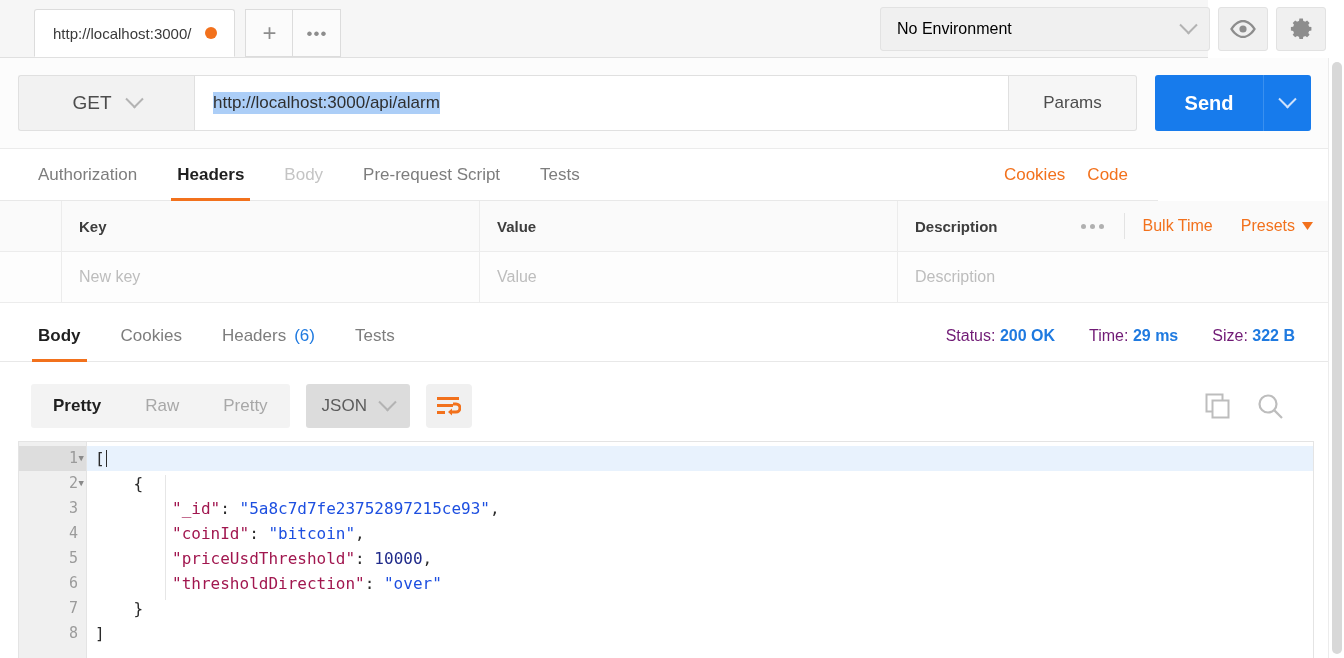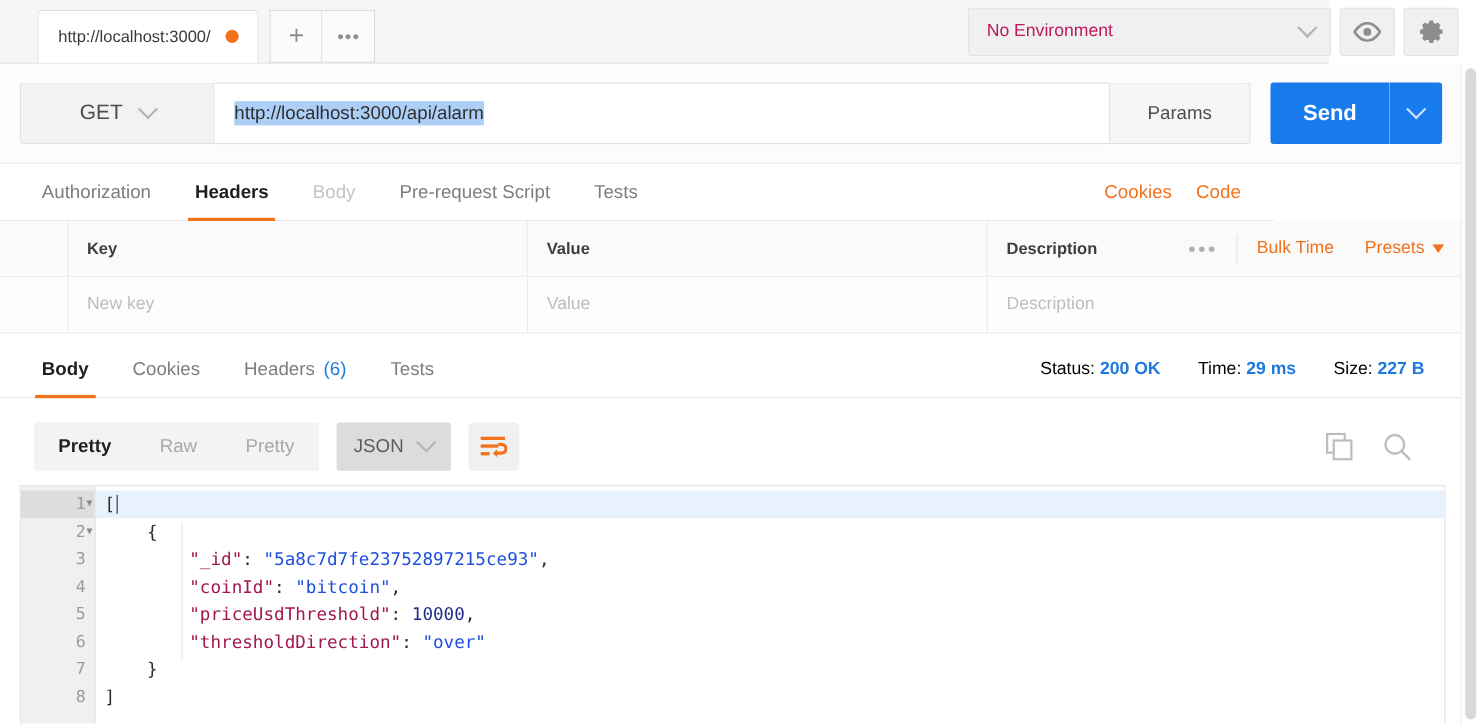--- a/index.html
+++ b/index.html
@@ -44,21 +44,21 @@
 
   
   .env-zone {
     position: absolute; right: 18px; top: 0; height: 58px;
     display: flex; align-items: center; gap: 8px;
   }
   .env-select {
     width: 330px; height: 44px; background: #f0f0f0;
     border: 1px solid #e2e2e2; border-radius: 3px;
     display: flex; align-items: center; justify-content: space-between;
-    padding: 0 14px 0 16px; font-size: 16px; color: #be185d;
+    padding: 0 14px 0 16px; font-size: 16px; color: #000000;
   }
   .env-box {
     width: 50px; height: 44px; background: #f0f0f0; border: 1px solid #e2e2e2;
     border-radius: 3px; display: flex; align-items: center; justify-content: center;
   }
   .chev { width: 13px; height: 13px; border-right: 2px solid #b3b3b3; border-bottom: 2px solid #b3b3b3;
           transform: rotate(45deg) translate(-3px,-3px); }
 
   
   .urlbar {
@@ -156,21 +156,21 @@
   .presets { font-size: 16px; color: #f2711c; padding-left: 10px; display: flex; align-items: center; gap: 7px; }
 
   
   .resptabs {
     position: absolute; left: 0; top: 310px; width: 1329px; height: 52px;
     background: #ffffff; border-bottom: 1px solid #e8e8e8;
     display: flex; align-items: center; padding: 0 18px;
   }
   .badge-blue { color: #1f7ae0; }
   .meta { margin-left: auto; display: flex; gap: 34px; padding-right: 16px; font-size: 16px; }
-  .meta .lbl { color: #000000; }
+  .meta .lbl { color: #701a75; }
   .meta .v { color: #1f7ae0; font-weight: bold; }
 
   
   .resp-toolbar {
     position: absolute; left: 0; top: 371px; width: 1329px; height: 70px;
     background: #ffffff; display: flex; align-items: center; padding: 0 31px;
   }
   .seg {
     height: 44px; background: #f3f3f3; border-radius: 3px;
     display: flex; align-items: center;
@@ -367,21 +367,21 @@
     <span>
       <span class="lbl">Status:</span>
       <span class="v">200 OK</span>
     </span>
     <span>
       <span class="lbl">Time:</span>
       <span class="v">29 ms</span>
     </span>
     <span>
       <span class="lbl">Size:</span>
-      <span class="v">227 B</span>
+      <span class="v">322 B</span>
     </span>
   </div>
 </div>
 
 <div class="resp-toolbar">
   <div class="seg">
     <span class="on">Pretty</span>
     <span>Raw</span>
     <span>Pretty</span>
   </div>

